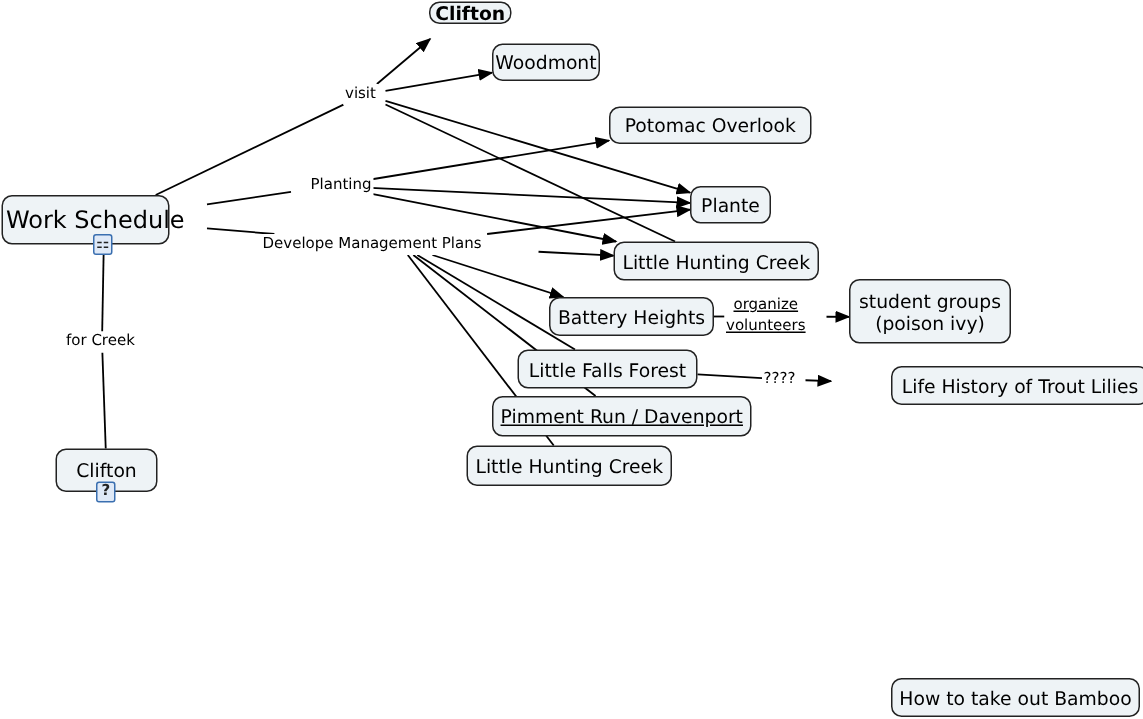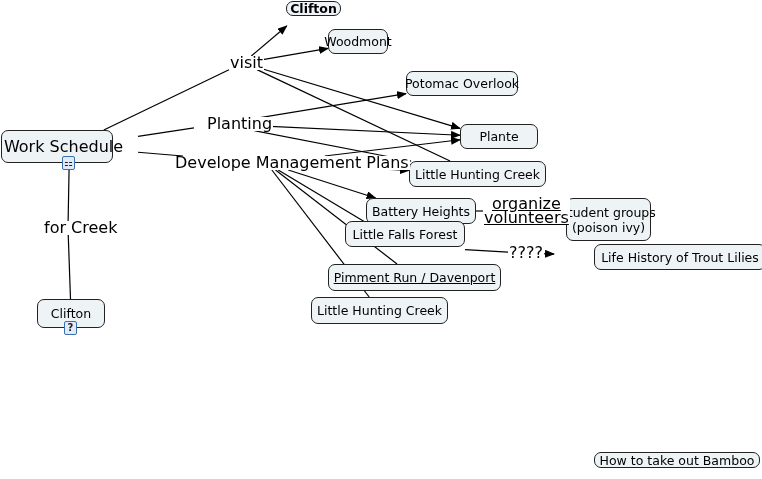--- a/index.html
+++ b/index.html
@@ -4,21 +4,21 @@
   <style>
     html, body { margin: 0; padding: 0; background: #ffffff; }
     body { width: 762px; height: 479px; position: relative; overflow: hidden;
       font-family: "DejaVu Sans", sans-serif; color: #000; }
     #lines { position: absolute; left: 0; top: 0; width: 762px; height: 479px; }
     .node { position: absolute; box-sizing: border-box; background: #eef3f6;
       border: 1px solid #222; border-radius: 7px; font-size: 12.5px;
       display: flex; align-items: center; justify-content: center; text-align: center;
       line-height: 15px; white-space: pre; }
     .node.big { font-size: 16px; }
-    .label { position: absolute; font-size: 16px; background: #fff; text-align: center;
+    .label { position: absolute; font-size: 10px; background: #fff; text-align: center;
       line-height: 14px; white-space: pre; padding: 0 1px; }
     .resicon { position: absolute; width: 13px; height: 14px; box-sizing: border-box;
       border: 1px solid #3a6fb0; border-radius: 2px; background: #dfe9f7;
       font-size: 10px; line-height: 12px; text-align: center; font-weight: bold; color: #222; }
   </style>
 </head>
 <body>
 
 <svg id="lines" xmlns="http://www.w3.org/2000/svg">
   <defs>
@@ -45,33 +45,33 @@
     <line x1="69.1963190184049" y1="163" x2="68.12883435582822" y2="221" stroke="#000000" stroke-width="1.2"></line>
     <line x1="68.24561403508773" y1="235" x2="70.49122807017544" y2="299" stroke="#000000" stroke-width="1.2"></line>
     <line x1="471" y1="211" x2="483" y2="211" stroke="#000000" stroke-width="1.2"></line>
     <line x1="551" y1="211.16504854368932" x2="566" y2="211.2378640776699" stroke="#000000" stroke-width="1.2" marker-end="url(#arrowhead)"></line>
     <line x1="465" y1="249.5744680851064" x2="508" y2="252.13617021276596" stroke="#000000" stroke-width="1.2"></line>
     <line x1="537" y1="253.4936170212766" x2="554" y2="254.0723404255319" stroke="#000000" stroke-width="1.2" marker-end="url(#arrowhead)"></line>
   </svg>
 
 <div class="node big" id="n-work-schedule" style="left:1px;top:130px;width:112px;height:33px;padding-left:13px;">Work Schedule</div>
 <div class="node" id="n-clifton" style="left:286px;top:1px;width:55px;height:15px;font-weight:bold;">Clifton</div>
-<div class="node" id="n-woodmont" style="left:328px;top:29px;width:60px;height:25px;">Woodmont</div>
-<div class="node" id="n-potomac-overlook" style="left:406px;top:71px;width:112px;height:25px;">Potomac Overlook</div>
-<div class="node" id="n-plante" style="left:460px;top:124px;width:78px;height:25px;">Plante</div>
+<div class="node" id="n-woodmont" style="left:328px;top:29px;width:72px;height:25px;">Woodmont</div>
+<div class="node" id="n-potomac-overlook" style="left:406px;top:71px;width:135px;height:25px;">Potomac Overlook</div>
+<div class="node" id="n-plante" style="left:460px;top:124px;width:54px;height:25px;">Plante</div>
 <div class="node" id="n-little-hunting-creek-1" style="left:409px;top:161px;width:137px;height:26px;">Little Hunting Creek</div>
 <div class="node" id="n-battery-heights" style="left:366px;top:198px;width:110px;height:26px;">Battery Heights</div>
-<div class="node" id="n-student-groups" style="left:566px;top:198px;width:85px;height:43px;">student groups
+<div class="node" id="n-student-groups" style="left:566px;top:186px;width:108px;height:43px;">student groups
 (poison ivy)</div>
-<div class="node" id="n-little-falls-forest" style="left:345px;top:221px;width:120px;height:26px;">Little Falls Forest</div>
+<div class="node" id="n-little-falls-forest" style="left:345px;top:233px;width:120px;height:26px;">Little Falls Forest</div>
 <div class="node" id="n-life-history" style="left:554px;top:244px;width:172px;height:26px;margin-left:40px;">Life History of Trout Lilies</div>
 <div class="node" id="n-pimment-run" style="left:328px;top:264px;width:173px;height:27px;text-decoration:underline;">Pimment Run / Davenport</div>
 <div class="node" id="n-little-hunting-creek-2" style="left:311px;top:297px;width:137px;height:27px;">Little Hunting Creek</div>
 <div class="node" id="n-timeline" style="left:37px;top:299px;width:68px;height:29px;">Clifton</div>
-<div class="node" id="n-bamboo" style="left:594px;top:452px;width:166px;height:16px;">How to take out Bamboo</div>
+<div class="node" id="n-bamboo" style="left:594px;top:452px;width:166px;height:26px;">How to take out Bamboo</div>
 
 <div class="label" id="n-visit" style="left:229px;top:56px;">visit</div>
 <div class="label" id="n-planting" style="left:194px;top:117px;margin-left:12px;">Planting</div>
 <div class="label" id="n-develope" style="left:174px;top:156px;">Develope Management Plans</div>
 <div class="label" id="n-for-elan" style="left:43px;top:221px;">for Creek</div>
 <div class="label" id="n-organize" style="left:483px;top:197px;text-decoration:underline;">organize
 volunteers</div>
 <div class="label" id="n-qqqq" style="left:508px;top:246px;">????</div>
 
 <div class="resicon" style="left:62px;top:156px;">⚏</div>

